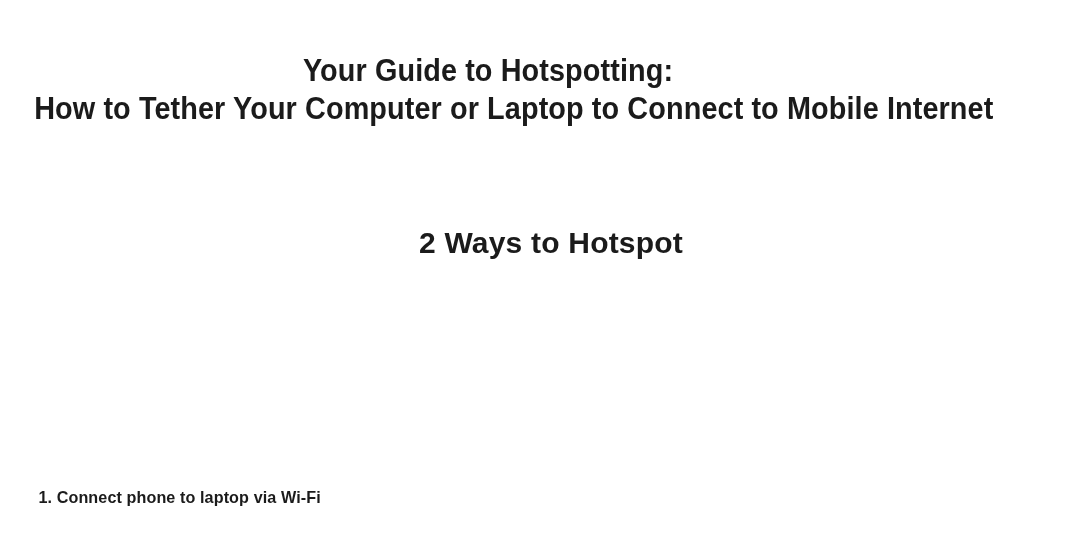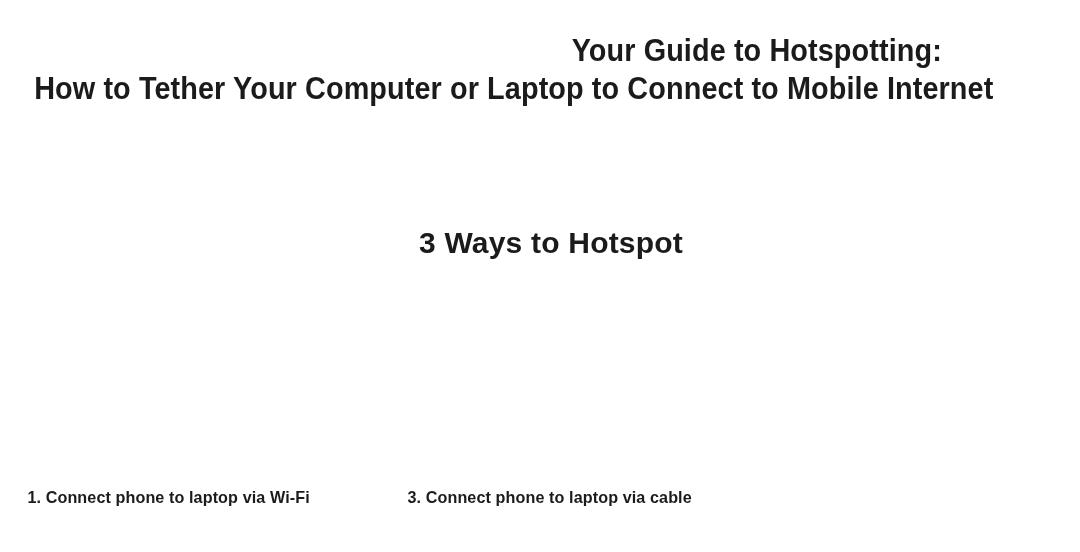--- a/index.html
+++ b/index.html
@@ -21,24 +21,24 @@
     position: relative;
     width: 1080px;
     height: 552px;
     background: #ffffff;
     box-sizing: border-box;
   }
 
   
   .title-block {
     position: absolute;
-    top: 32px;
+    top: 52px;
     left: 0;
     width: 976px;
-    text-align: right;
+    text-align: center;
   }
   .title-line {
     display: block;
     font-family: "Liberation Sans Narrow", "Liberation Sans", "DejaVu Sans", sans-serif;
     font-weight: 700;
     font-size: 31px;
     line-height: 38px;
     letter-spacing: 0.1px;
     color: #1b1b1b;
     transform: scaleX(0.93);
@@ -92,22 +92,21 @@
     top: 486px;
     left: 0;
     width: 1080px;
     height: 30px;
     display: flex;
     flex-direction: row;
     align-items: flex-start;
   }
   .caption-cell {
     width: 360px;
-    text-align: left;
-    margin-left: 20px;
+    text-align: center;
   }
   .caption-text {
     display: inline-block;
     font-family: "Liberation Sans Narrow", "Liberation Sans", "DejaVu Sans", sans-serif;
     font-weight: 700;
     font-size: 17px;
     line-height: 24px;
     letter-spacing: 0.1px;
     color: #1b1b1b;
     white-space: nowrap;
@@ -119,31 +118,28 @@
 <body>
 
 <div class="page">
 
   <div class="title-block">
     <span class="title-line">Your Guide to Hotspotting:</span>
     <span class="title-line">How to Tether Your Computer or Laptop to Connect to Mobile Internet</span>
   </div>
 
   <div class="section-heading">
-    <span class="heading-text">3 Ways to Hotspot</span>
+    <span class="heading-text">2 Ways to Hotspot</span>
   </div>
 
   <div class="illustration-area">
     <div class="illustration-slot slot-1"></div>
     <div class="illustration-slot slot-2"></div>
     <div class="illustration-slot slot-3"></div>
   </div>
 
   <div class="caption-row">
     <div class="caption-cell">
       <span class="caption-text">1. Connect phone to laptop via Wi-Fi</span>
     </div>
-    <div class="caption-cell">
-      <span class="caption-text">3. Connect phone to laptop via cable</span>
-    </div>
   </div>
 
 </div>
 
 </body></html>

